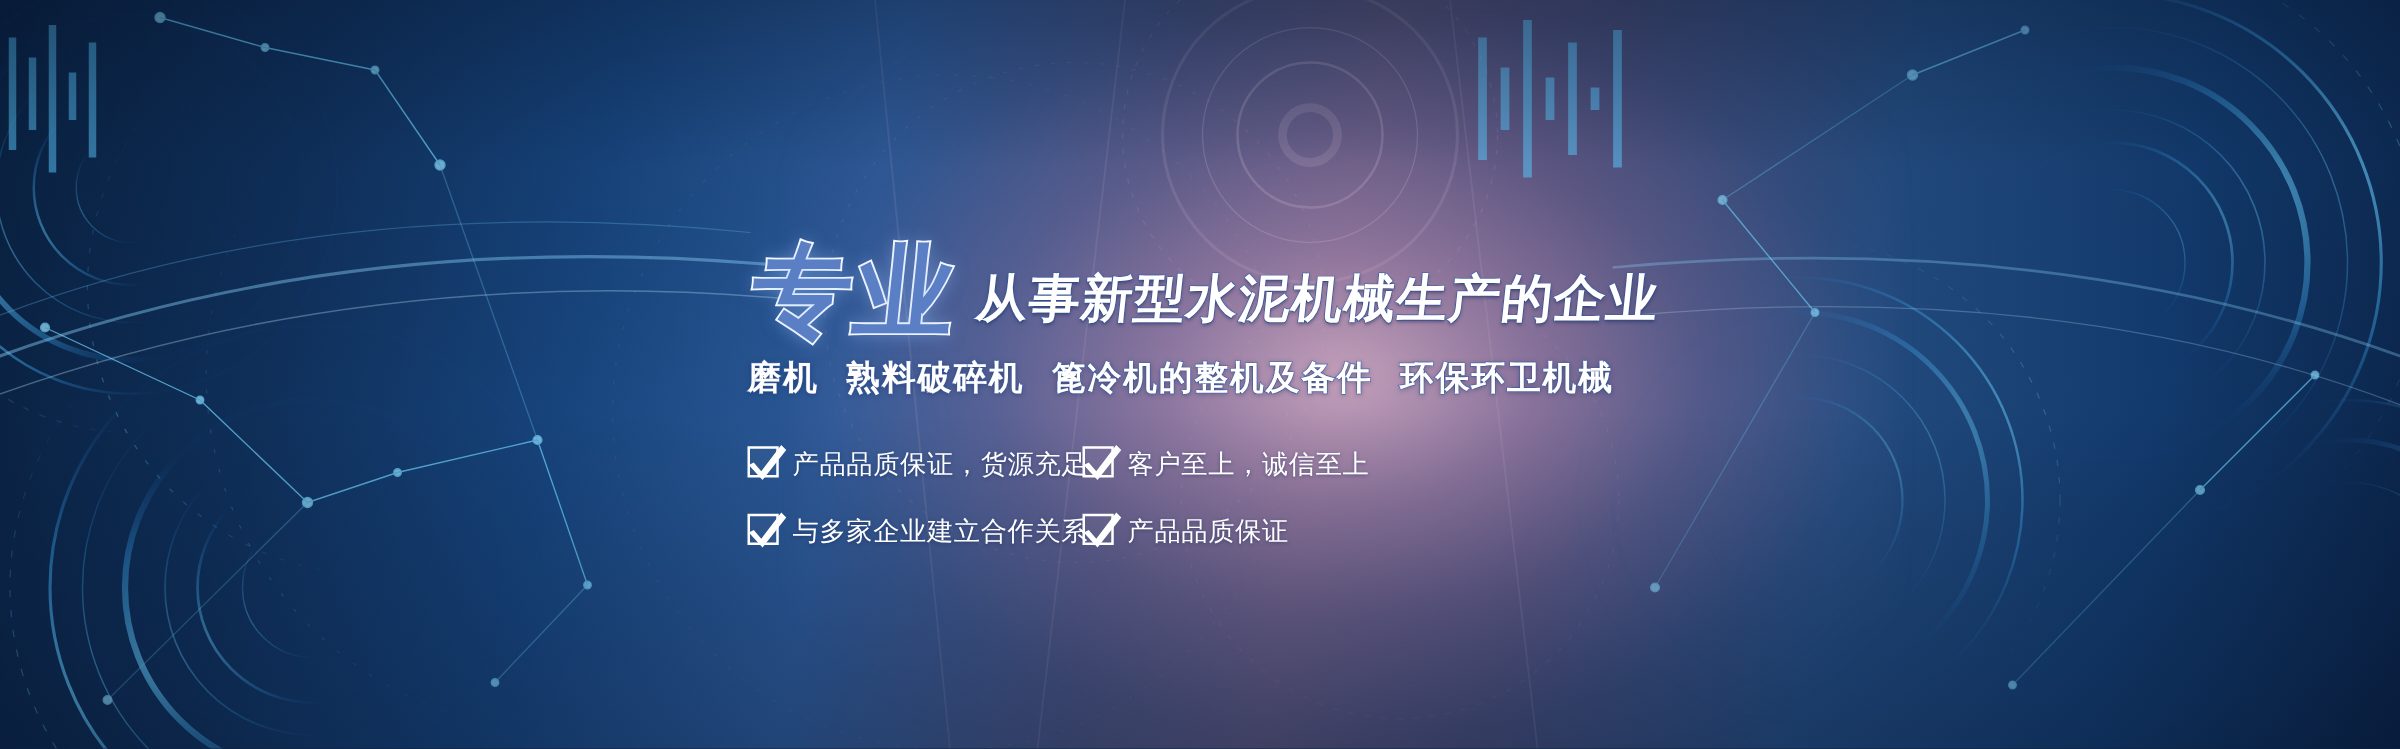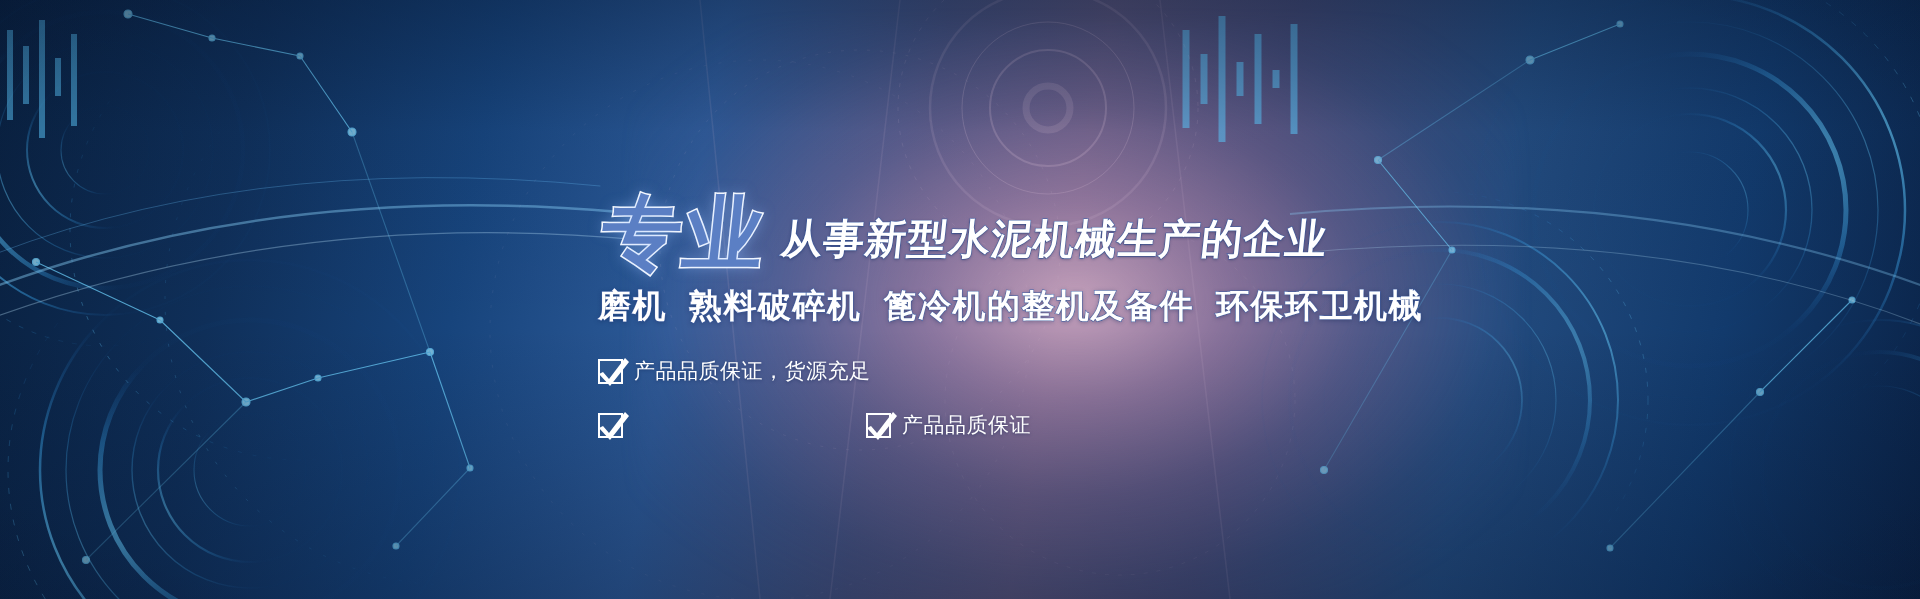--- a/index.html
+++ b/index.html
@@ -140,21 +140,21 @@
     paint-order:stroke fill;
     text-shadow:0 1px 3px rgba(20,40,90,0.55);
     transform:skewX(-6deg);
     transform-origin:left bottom;
   }
 
   .subline {
     position:absolute;
     left:598px; top:284px;
     font-family:"DejaVu Sans","Liberation Sans",sans-serif;
-    font-size:33px;
+    font-size:27px;
     font-weight:bold;
     color:#ffffff;
     letter-spacing:1.5px;
     white-space:nowrap;
     -webkit-text-stroke:1px #4a6cb4;
     paint-order:stroke fill;
     text-shadow:0 1px 4px rgba(18,38,88,0.5);
   }
   .subline .gap { display:inline-block; width:22px; }
 
@@ -163,21 +163,20 @@
     left:598px; top:344px;
     width:560px;
   }
   .feat-row {
     display:flex;
     align-items:center;
     height:54px;
   }
   .feat-item {
     display:flex;
-    align-items:center;
     white-space:nowrap;
   }
   .feat-item.col1 { width:268px; }
 
   .chk {
     position:relative;
     width:25px; height:25px;
     border:2px solid #ffffff;
     flex:0 0 auto;
     margin-right:11px;
@@ -495,29 +494,38 @@
 
       <div class="feat-row">
         <div class="feat-item col1">
           <span class="chk">
             <svg width="34" height="34" viewBox="0 0 34 34">
               <path d="M7 18 L13 25 L29 4 L33 8 L14 32 L3 20 Z" fill="#ffffff"></path>
             </svg>
           </span>
           <span class="feat-text">产品品质保证，货源充足</span>
         </div>
+        <div class="feat-item">
+          <span class="chk">
+            <svg width="34" height="34" viewBox="0 0 34 34">
+              <path d="M7 18 L13 25 L29 4 L33 8 L14 32 L3 20 Z" fill="#ffffff"></path>
+            </svg>
+          </span>
+          <span class="feat-text">客户至上，诚信至上</span>
+        </div>
       </div>
 
       <div class="feat-row">
         <div class="feat-item col1">
           <span class="chk">
             <svg width="34" height="34" viewBox="0 0 34 34">
               <path d="M7 18 L13 25 L29 4 L33 8 L14 32 L3 20 Z" fill="#ffffff"></path>
             </svg>
           </span>
+          <span class="feat-text">与多家企业建立合作关系</span>
         </div>
         <div class="feat-item">
           <span class="chk">
             <svg width="34" height="34" viewBox="0 0 34 34">
               <path d="M7 18 L13 25 L29 4 L33 8 L14 32 L3 20 Z" fill="#ffffff"></path>
             </svg>
           </span>
           <span class="feat-text">产品品质保证</span>
         </div>
       </div>

